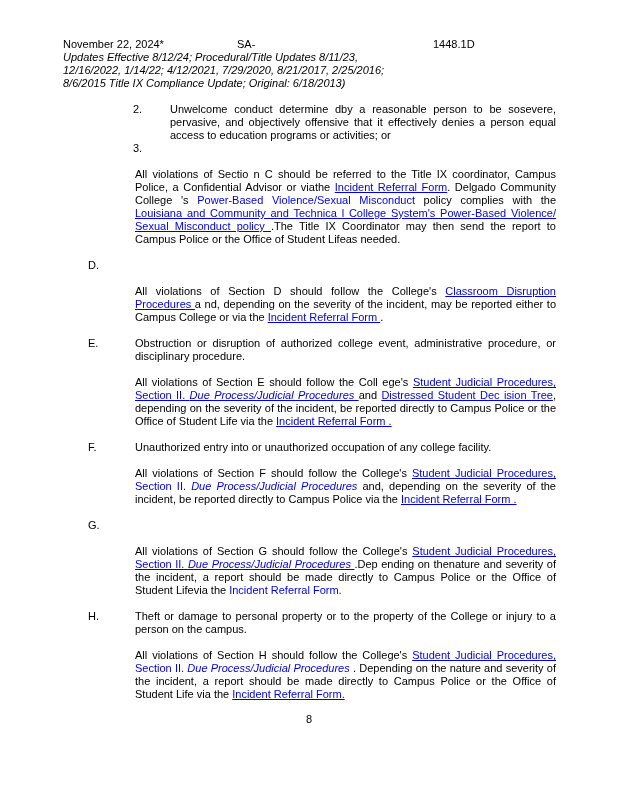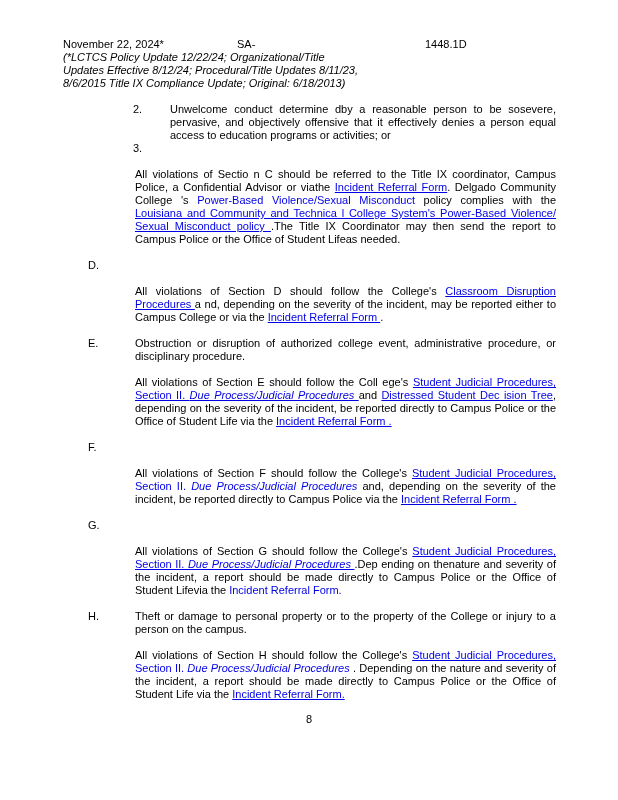--- a/index.html
+++ b/index.html
@@ -5,21 +5,21 @@
   html,body { margin:0; padding:0; background:#ffffff; }
   .page {
     width:618px; height:800px; overflow:hidden; background:#ffffff;
     font-family:"Liberation Sans", sans-serif;
     font-size:11px; line-height:13px; color:#000;
     box-sizing:border-box; padding-top:38px; position:relative;
   }
   .header-row { position:relative; height:13px; margin-left:63px; margin-right:62px; }
   .header-date { position:absolute; left:0; top:0; white-space:nowrap; }
   .header-code { position:absolute; left:174px; top:0; white-space:nowrap; }
-  .header-num  { position:absolute; left:362px; top:0; white-space:nowrap; }
+  .header-num  { position:absolute; left:370px; top:0; white-space:nowrap; }
   .revision { margin-left:63px; font-style:italic; }
   .revision div { white-space:nowrap; }
   .content { margin:12px 62px 0 88px; }
   .block { display:flex; margin-top:13px; }
   .block.no-gap { margin-top:0; }
   .block .label { flex:0 0 auto; }
   .block.lettered > .label { width:47px; }
   .block.numbered { padding-left:45px; }
   .block.numbered > .label { width:37px; }
   .block.para { padding-left:47px; }
@@ -36,22 +36,22 @@
 
 <div class="page">
 
   <div class="header-row">
     <span class="header-date">November 22, 2024*</span>
     <span class="header-code">SA-</span>
     <span class="header-num">1448.1D</span>
   </div>
 
   <div class="revision">
-    <div>(*LCTCS Policy Update 12/22/24; Organizational/Title</div>
     <div>Updates Effective 8/12/24; Procedural/Title Updates 8/11/23,</div>
+    <div>12/16/2022, 1/14/22; 4/12/2021, 7/29/2020, 8/21/2017, 2/25/2016;</div>
     <div>8/6/2015 Title IX Compliance Update; Original: 6/18/2013)</div>
   </div>
 
   <div class="content" id="content">
       <div class="block numbered">
         <span class="label">2.</span>
         <span class="body"><span class="seg-n">Unwelcome conduct determine dby a reasonable person to be sosevere, pervasive, and objectively offensive that it effectively denies a person equal access to education programs or activities; or</span></span>
       </div>
       <div class="block numbered no-gap">
         <span class="label">3.</span>
@@ -67,20 +67,21 @@
       </div>
       <div class="block lettered">
         <span class="label">E.</span>
         <span class="body"><span class="seg-n">Obstruction or disruption of authorized college event, administrative procedure, or disciplinary procedure.</span></span>
       </div>
       <div class="block para">
         <span class="body"><span class="seg-n">All violations of Section E should follow the Coll ege's </span><span class="seg-l">Student Judicial Procedures, Section II. </span><span class="seg-li">Due Process/Judicial Procedures </span><span class="seg-n">and </span><span class="seg-l">Distressed Student Dec ision Tree</span><span class="seg-n">, depending on the severity of the incident, be reported directly to Campus Police or the Office of Student Life via the </span><span class="seg-l">Incident Referral Form .</span></span>
       </div>
       <div class="block lettered">
         <span class="label">F.</span>
+        <span class="body"><span class="seg-n">Unauthorized entry into or unauthorized occupation of any college facility.</span></span>
       </div>
       <div class="block para">
         <span class="body"><span class="seg-n">All violations of Section F should follow the College's </span><span class="seg-l">Student Judicial Procedures, </span><span class="seg-b">Section II. </span><span class="seg-bi">Due Process/Judicial Procedures</span><span class="seg-n"> and, depending on the severity of the incident, be reported directly to Campus Police via the </span><span class="seg-l">Incident Referral Form .</span></span>
       </div>
       <div class="block lettered">
         <span class="label">G.</span>
       </div>
       <div class="block para">
         <span class="body"><span class="seg-n">All violations of Section G should follow the College's </span><span class="seg-l">Student Judicial Procedures, Section II. </span><span class="seg-li">Due Process/Judicial Procedures </span><span class="seg-n">.Dep ending on thenature and severity of the incident, a report should be made directly to Campus Police or the Office of Student Lifevia the </span><span class="seg-b">Incident Referral Form.</span></span>
       </div>

